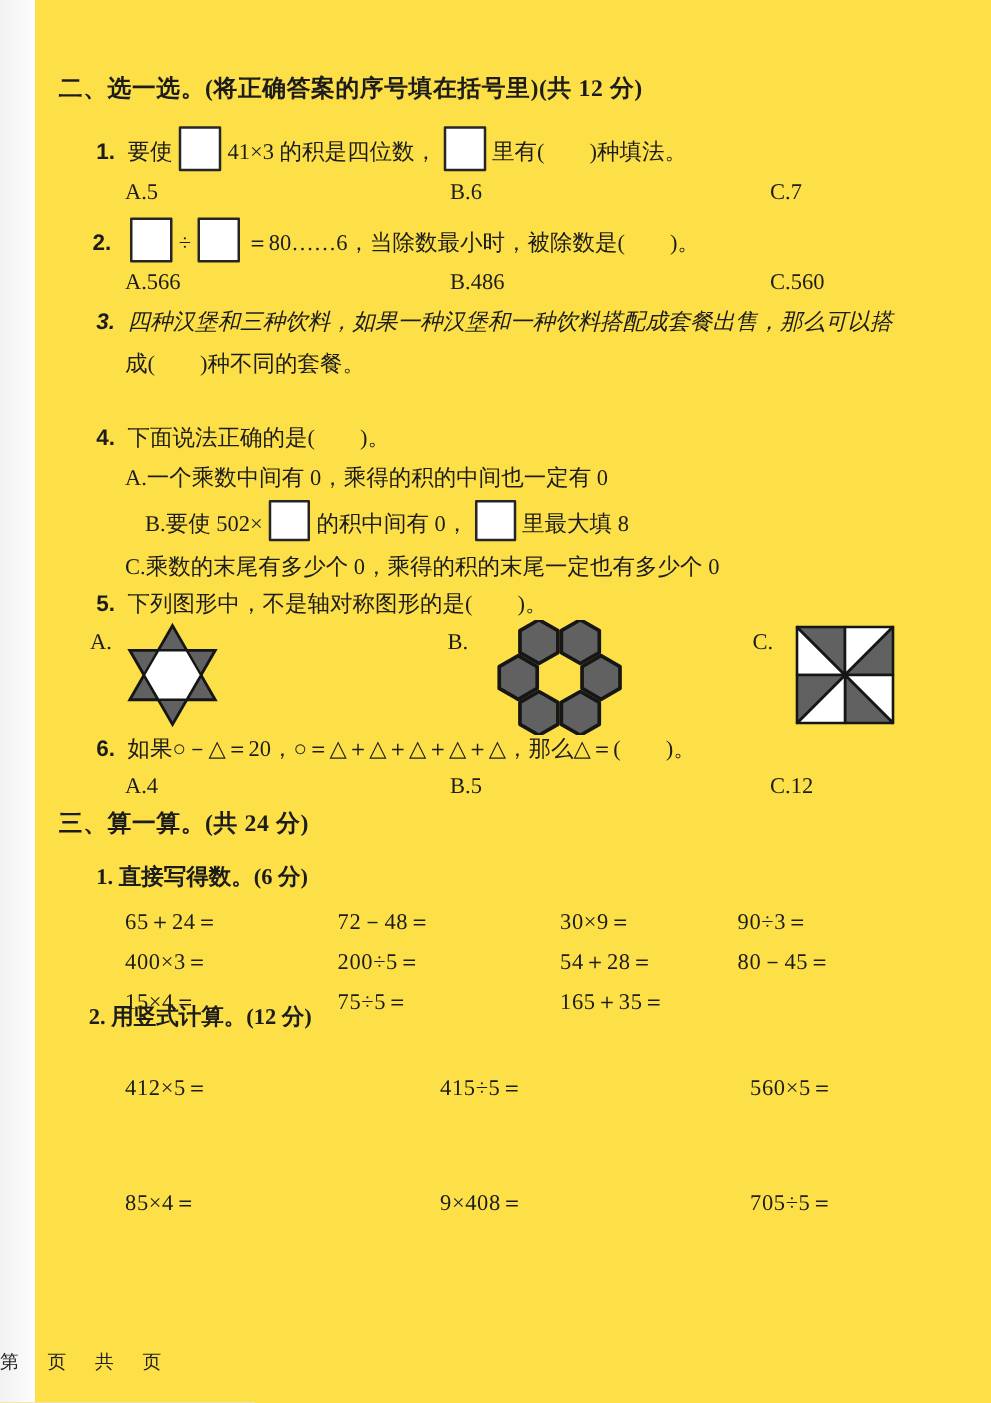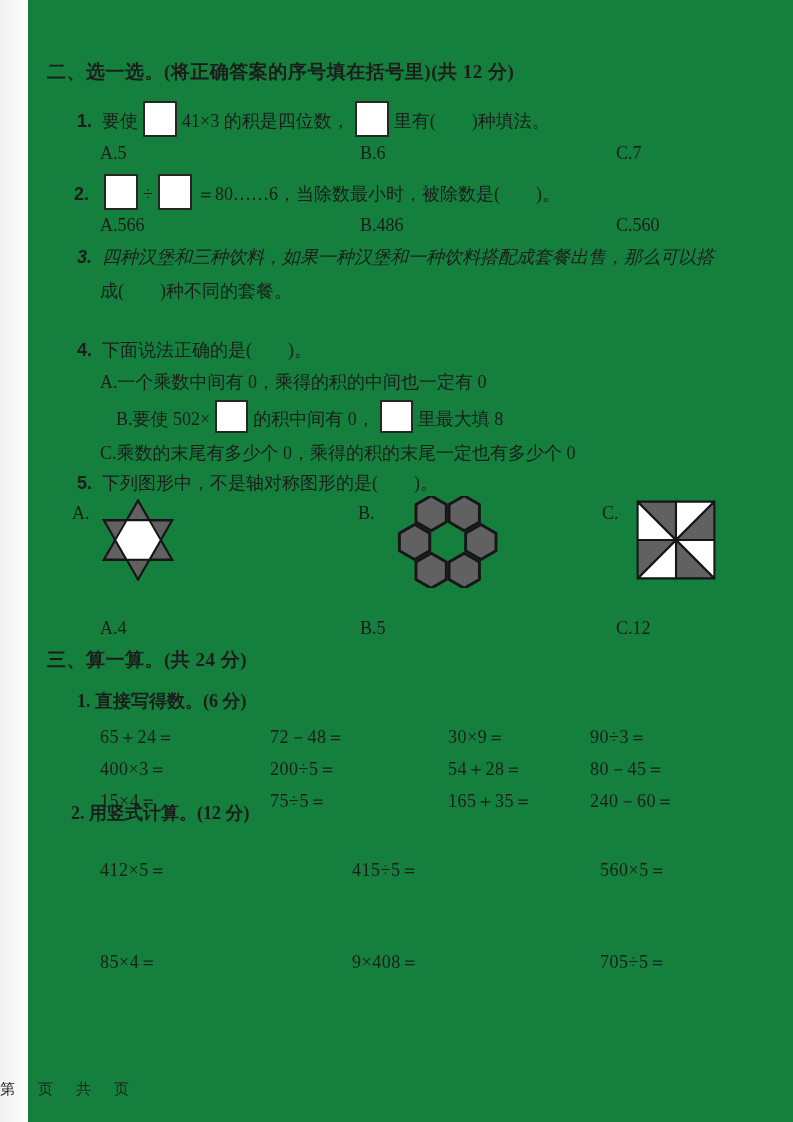--- a/index.html
+++ b/index.html
@@ -1,20 +1,20 @@
 <!DOCTYPE html>
 <html><head>
 <meta charset="utf-8">
 <style>
   html,body { margin:0; padding:0; background:#e8e8e8; }
   .page {
     position:relative;
     width:793px; height:1122px;
     margin:0 auto;
-    background:#15803d;
+    background:#fde047;
     color:#1c1c1c;
     font-family:"Liberation Serif","DejaVu Serif",serif;
     overflow:hidden;
   }
   .scan-edge {
     position:absolute; left:0; top:0; width:28px; height:100%;
     background:linear-gradient(to right,#f1f1f1,#fdfdfd);
   }
   .line { position:absolute; font-size:18px; line-height:1.25; white-space:nowrap; }
   .sec-title { font-weight:bold; font-size:19px; letter-spacing:0.5px; }
@@ -126,20 +126,23 @@
       <polygon points="2,2 50,2 50,50" fill="#616161"></polygon>
       <polygon points="50,2 98,2 50,50" fill="#ffffff"></polygon>
       <polygon points="98,2 98,50 50,50" fill="#616161"></polygon>
       <polygon points="98,50 98,98 50,50" fill="#ffffff"></polygon>
       <polygon points="98,98 50,98 50,50" fill="#616161"></polygon>
       <polygon points="50,98 2,98 50,50" fill="#ffffff"></polygon>
       <polygon points="2,98 2,50 50,50" fill="#616161"></polygon>
     </g>
   </svg>
 
+  <div class="line" style="left:77px; top:588px;">
+    <span class="qnum">6.</span><span>如果○－△＝20，○＝△＋△＋△＋△＋△，那么△＝(　　)。</span>
+  </div>
   <div class="opts" style="top:618px;">
     <span>A.4</span>
     <span>B.5</span>
     <span>C.12</span>
   </div>
 
   <div class="line sec-title" style="left:47px; top:648px;">三、算一算。(共 24 分)</div>
 
   <div class="line sub-title" style="left:77px; top:690px;">1. 直接写得数。(6 分)</div>
 
@@ -152,21 +155,20 @@
   <div class="calc" style="top:740px;">
     <span>400×3＝</span>
     <span>200÷5＝</span>
     <span>54＋28＝</span>
     <span>80－45＝</span>
   </div>
   <div class="calc" style="top:772px;">
     <span>15×4＝</span>
     <span>75÷5＝</span>
     <span>165＋35＝</span>
-    <span>240－60＝</span>
   </div>
 
   <div class="line sub-title" style="left:71px; top:802px;">2. 用竖式计算。(12 分)</div>
 
   <div class="vert" style="top:858px;">
     <span>412×5＝</span>
     <span>415÷5＝</span>
     <span>560×5＝</span>
   </div>
   <div class="vert" style="top:950px;">

